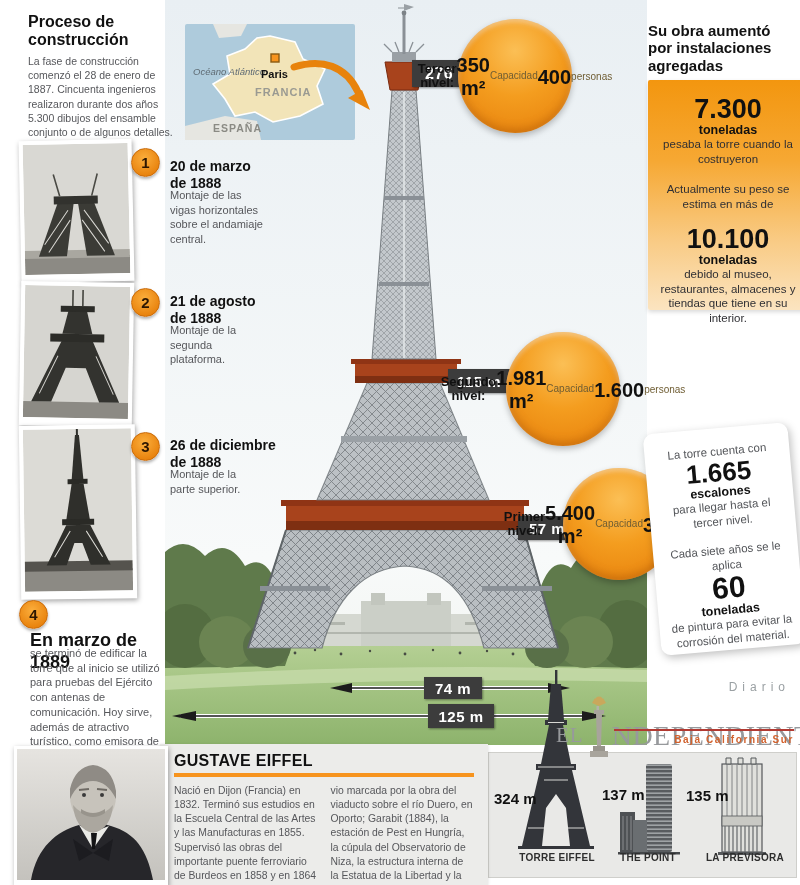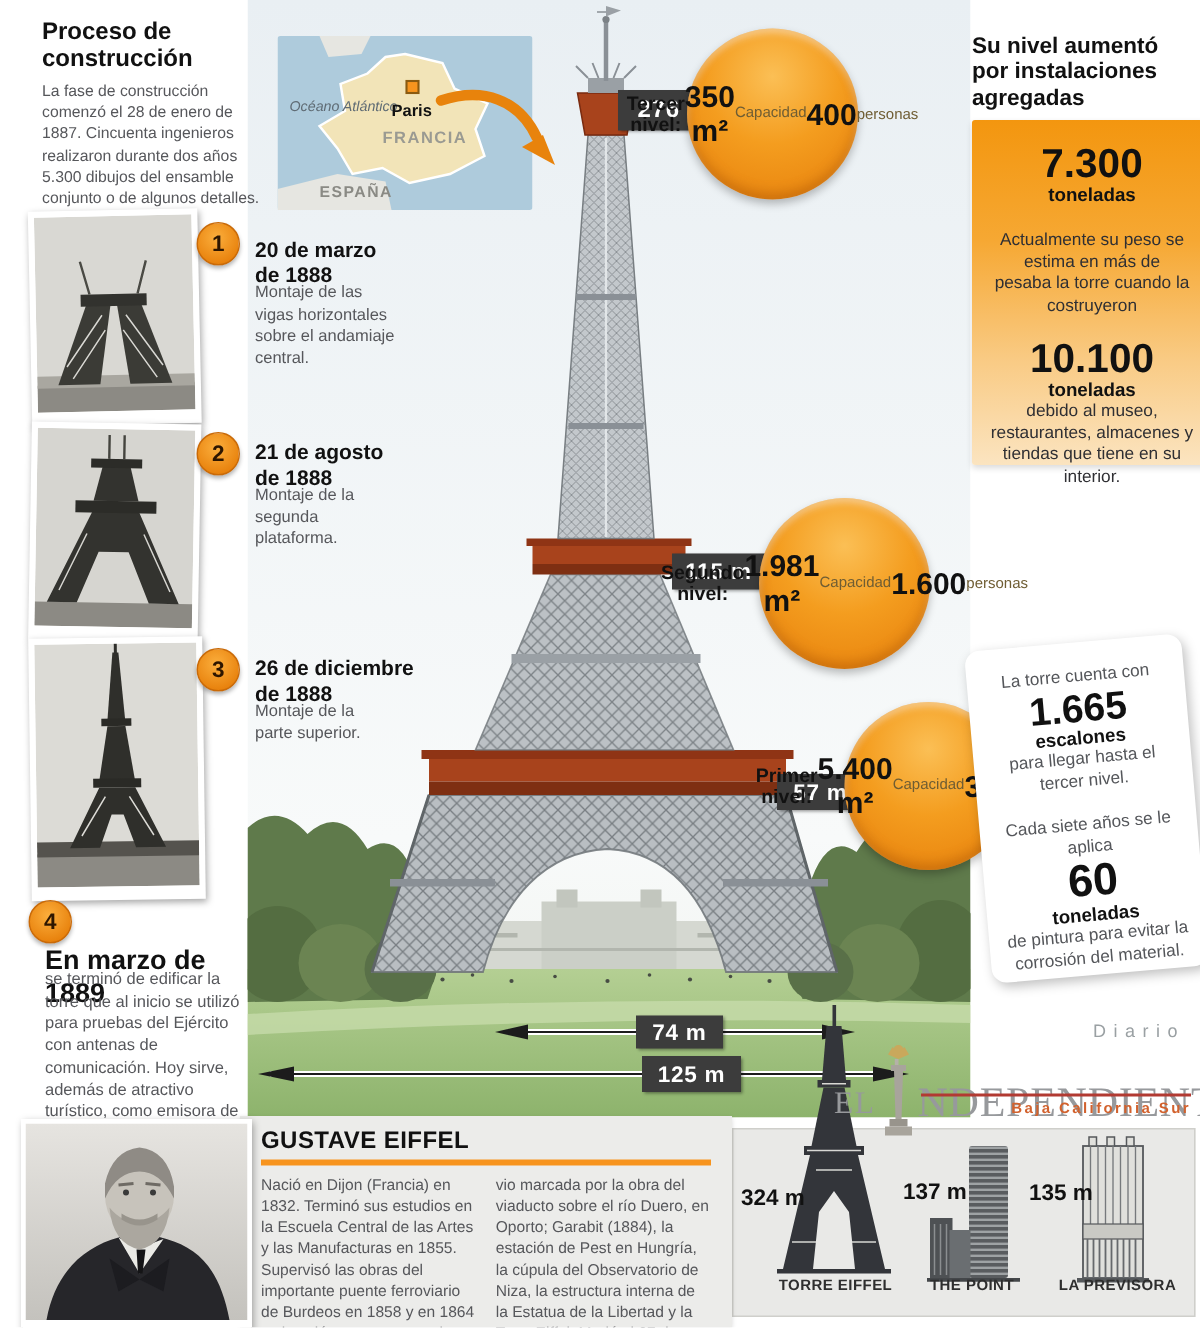--- a/index.html
+++ b/index.html
@@ -289,26 +289,26 @@
   </div>
   <div class="level-badge abs" style="left:563px;top:468px;width:112px;height:112px">
     <div class="lb-name" style="white-space: pre-line;">Primer
 nivel:</div>
     <div class="lb-area">5.400 m²</div>
     <div class="lb-cap">Capacidad</div>
     <div class="lb-num">3.000</div>
     <div class="lb-per">personas</div>
   </div>
 
-  <div class="abs weight-head" style="left:648px;top:22px;width:148px">Su nivel aumentó por instalaciones agregadas</div>
+  <div class="abs weight-head" style="left:648px;top:22px;width:148px">Su obra aumentó por instalaciones agregadas</div>
   <div class="abs weight-box" style="left:648px;top:80px;width:160px;height:230px">
     <div class="big-num">7.300</div>
     <div class="unit">toneladas</div>
+    <div class="w-text">pesaba la torre cuando la costruyeron</div>
     <div class="w-text" style="margin-top:16px">Actualmente su peso se estima en más de</div>
-    <div class="w-text">pesaba la torre cuando la costruyeron</div>
     <div class="big-num" style="margin-top:14px">10.100</div>
     <div class="unit">toneladas</div>
     <div class="w-text">debido al museo, restaurantes, almacenes y tiendas que tiene en su interior.</div>
   </div>
 
   <div class="abs stairs-card" style="left:652px;top:428px;width:145px;height:222px">
     <div class="s-text">La torre cuenta con</div>
     <div class="big-num" style="font-size:26px">1.665</div>
     <div class="unit">escalones</div>
     <div class="s-text">para llegar hasta el tercer nivel.</div>

